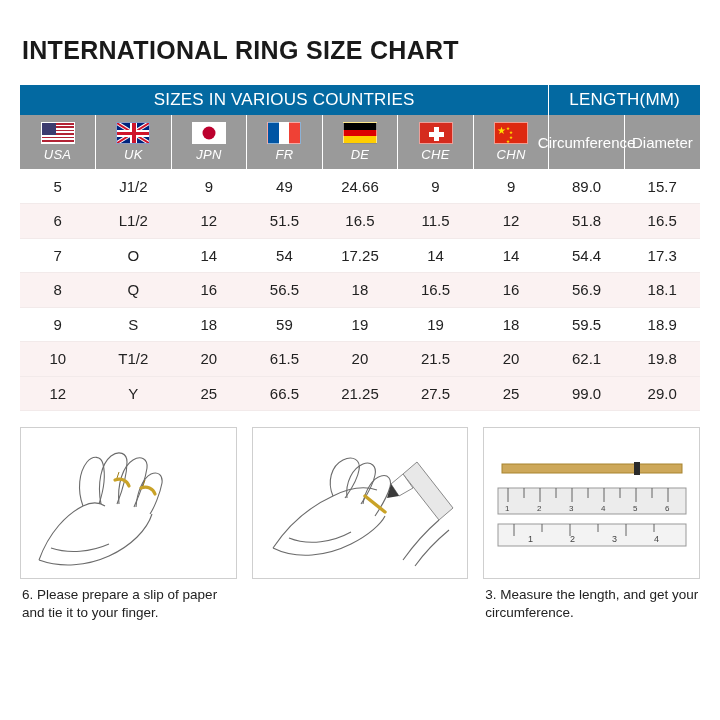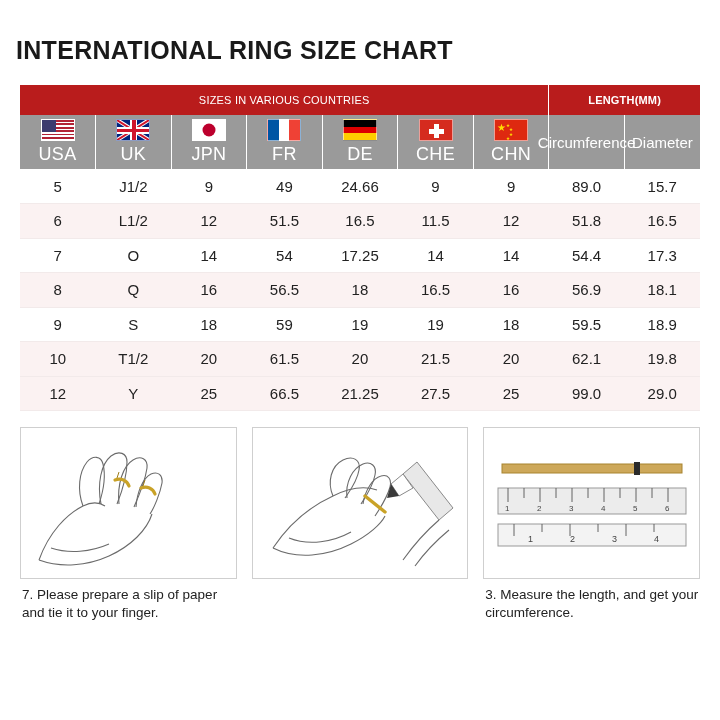--- a/index.html
+++ b/index.html
@@ -16,44 +16,44 @@
     height: 720px;
     position: relative;
     padding: 0;
     overflow: hidden;
   }
   .title {
     font-size: 25px;
     font-weight: bold;
     color: #1a1a1a;
     letter-spacing: 0.3px;
-    margin: 38px 0 0 16px;
+    margin: 38px 0 0 22px;
     line-height: 1;
   }
   table.chart {
     border-collapse: collapse;
     width: 680px;
     margin: 22px 0 0 20px;
     table-layout: fixed;
   }
   table.chart td, table.chart th {
     padding: 0;
     margin: 0;
   }
   .hdr-group {
-    background: #b91c1c;
+    background: #0369a1;
     color: #ffffff;
-    font-size: 11px;
+    font-size: 17px;
     font-weight: normal;
     text-align: center;
     height: 30px;
     border-right: 1px solid #ffffff;
     letter-spacing: 0.2px;
   }
-  .hdr-group:last-child { border-right: none; font-weight: bold; }
+  .hdr-group:last-child { border-right: none; }
   .flagrow td {
     background: #9a9a9a;
     color: #ffffff;
     text-align: center;
     vertical-align: middle;
     height: 54px;
     border-right: 1px solid #ffffff;
     font-size: 12.5px;
   }
   .flagrow td:last-child { border-right: none; }
@@ -67,23 +67,24 @@
   }
   .flag {
     width: 34px;
     height: 22px;
     border: 1px solid rgba(255,255,255,0.55);
     position: relative;
     overflow: hidden;
     display: block;
   }
   .code {
-    font-size: 18px;
+    font-size: 13px;
     color: #ffffff;
     letter-spacing: 0.3px;
+    font-style: italic;
   }
   .lenhdr {
     font-size: 15px;
     color: #ffffff;
     display: flex;
     align-items: center;
     justify-content: center;
     height: 54px;
   }
 
@@ -359,21 +360,21 @@
           <g stroke="#c9a227" stroke-width="3.2" fill="none" stroke-linecap="round">
             <path d="M94 52 C100 50, 106 52, 108 58"></path>
             <path d="M120 60 C126 58, 132 60, 134 66"></path>
           </g>
           <g stroke="#9c7c1a" stroke-width="1" fill="none">
             <path d="M96 50 L98 44"></path>
             <path d="M122 58 L124 52"></path>
           </g>
         </svg>
       </div>
-      <div class="cap">7. Please prepare a slip of paper and tie it to your finger.</div>
+      <div class="cap">6. Please prepare a slip of paper and tie it to your finger.</div>
     </div>
 
     <div class="panel">
       <div class="art">
         <svg width="215" height="150" viewBox="0 0 215 150">
           <g fill="none" stroke="#6b6b6b" stroke-width="1.1">
             <path d="M20 120 C36 96, 58 78, 80 68 C96 60, 112 58, 124 62"></path>
             <path d="M80 68 C74 54, 78 38, 90 32 C100 27, 108 32, 106 42 C104 54, 96 64, 92 70"></path>
             <path d="M94 70 C92 54, 100 40, 110 36 C118 33, 124 38, 122 47 C120 58, 112 70, 108 76"></path>
             <path d="M110 76 C112 62, 120 50, 128 48 C135 46, 139 51, 137 59 C134 70, 126 82, 122 88"></path>

